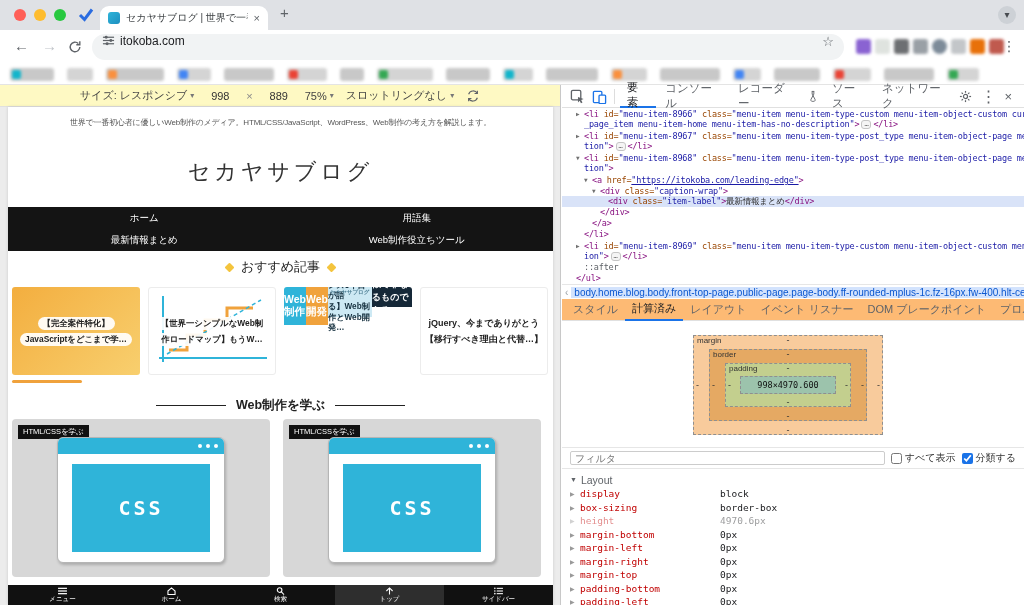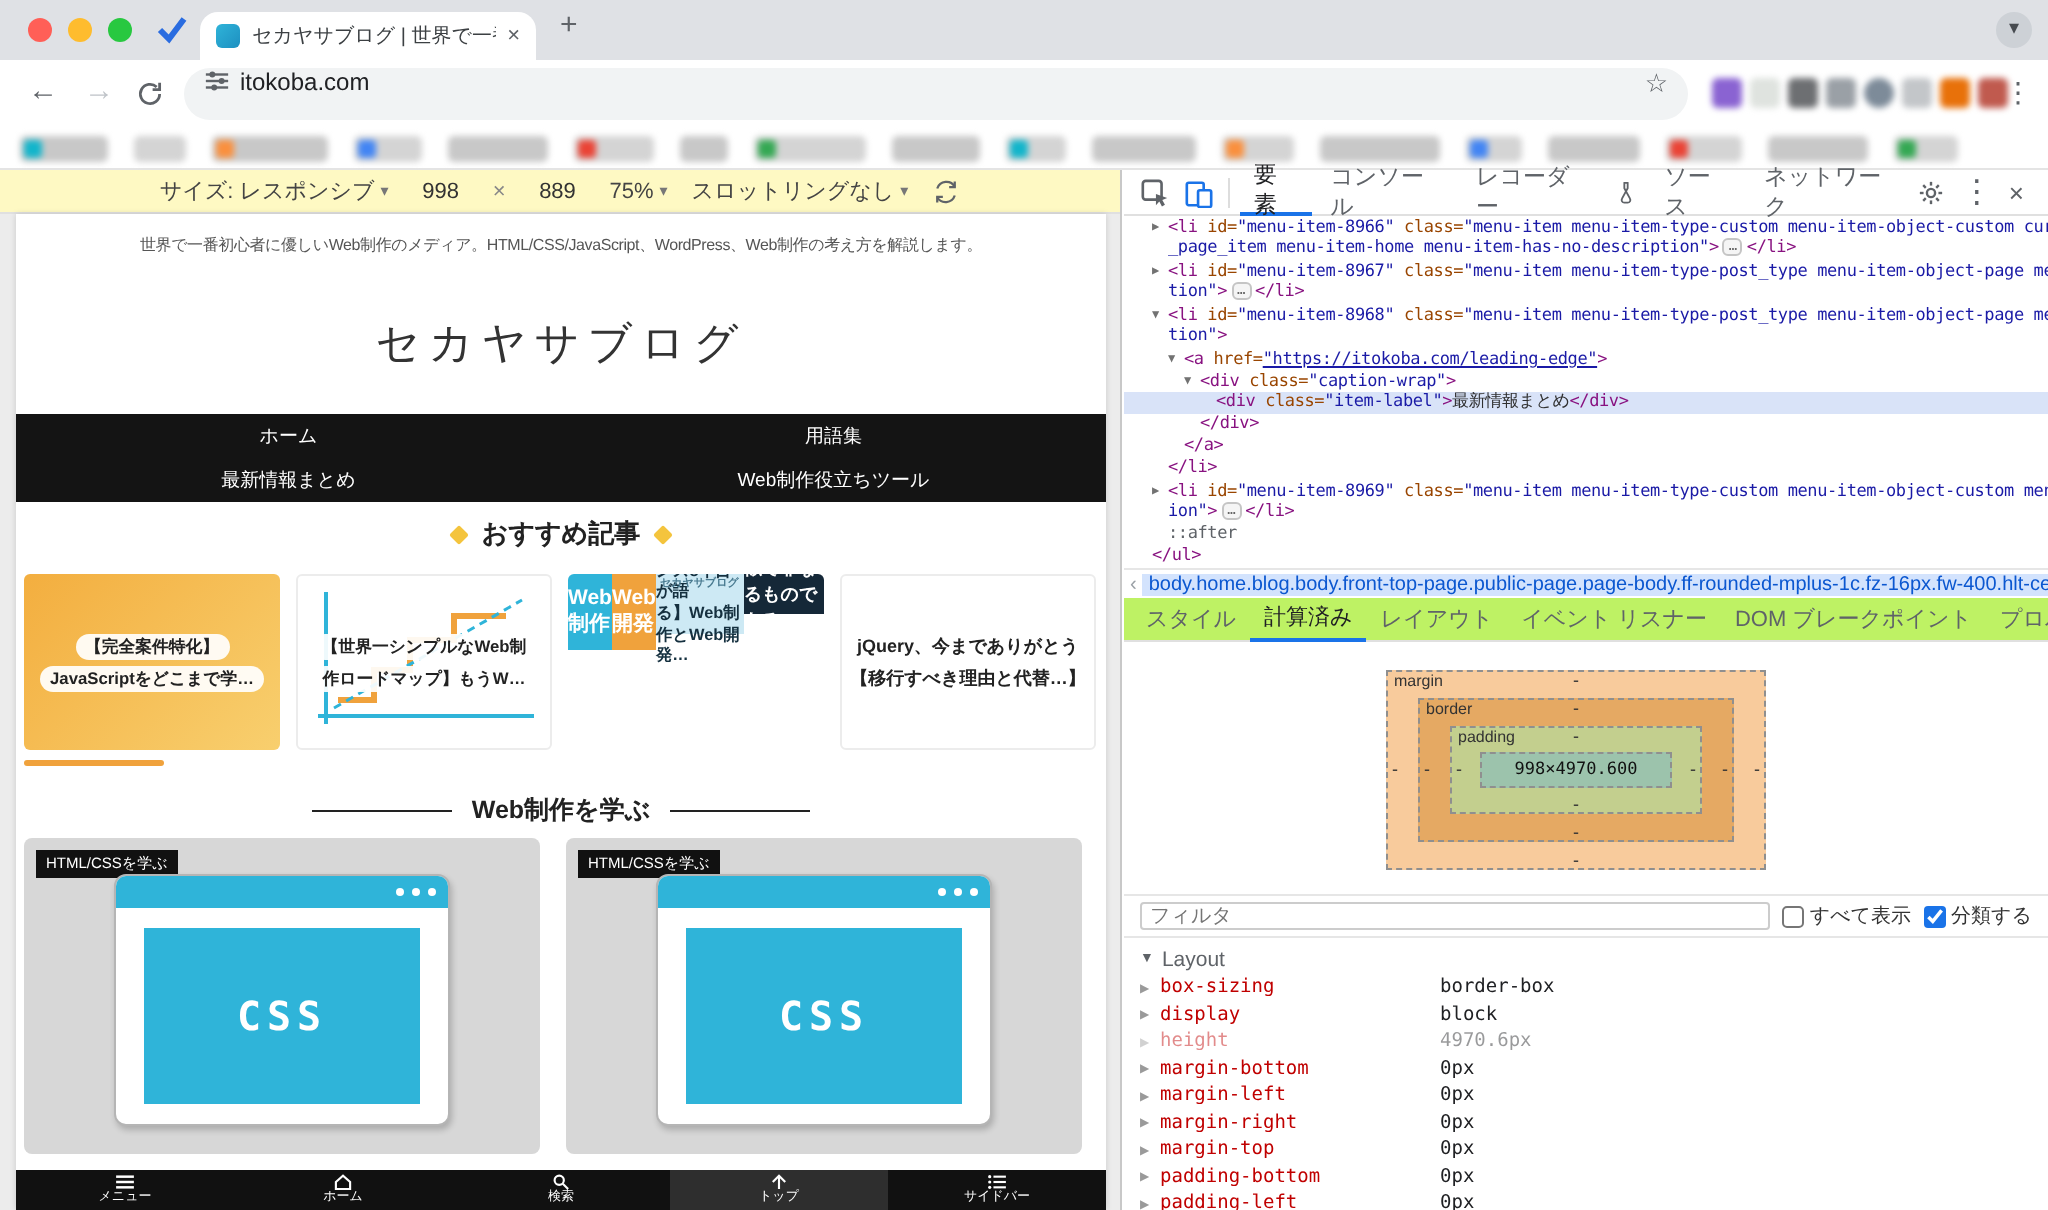--- a/index.html
+++ b/index.html
@@ -48,21 +48,21 @@
 .times{color:#888}
 
 
 .viewport{position:absolute;left:0;right:0;top:22px;bottom:0;background:#ececec}
 .page{position:absolute;left:8px;width:545px;top:0;bottom:0;background:#fff;overflow:hidden;box-shadow:0 0 3px rgba(0,0,0,.15)}
 .tagline{position:absolute;top:10px;left:0;right:0;text-align:center;font-size:8px;letter-spacing:-.2px;color:#555;white-space:nowrap}
 .site-title{position:absolute;top:50px;left:0;right:0;text-align:center;font-size:22px;letter-spacing:4px;color:#333}
 .main-nav{position:absolute;top:100px;left:0;right:0;height:44px;background:#141414;display:grid;grid-template-columns:1fr 1fr;grid-template-rows:1fr 1fr}
 .main-nav div{display:flex;align-items:center;justify-content:center;font-size:9.5px;color:#fff}
 .reco-heading{position:absolute;top:151px;left:0;right:0;display:flex;align-items:center;justify-content:center;gap:8px}
-.reco-heading .txt{font-size:13px;font-weight:bold;color:#222}
+.reco-heading .txt{font-size:13px;font-weight:normal;color:#222}
 .sparkle{width:7px;height:7px;background:#f4c43d;transform:rotate(45deg);border-radius:1px}
 .cards{position:absolute;top:180px;left:0;right:0;height:88px}
 .card{position:absolute;top:0;width:128px;height:88px;border-radius:3px;overflow:hidden}
 .card .pill{background:rgba(255,255,255,.92);border-radius:8px;padding:1px 5px;font-size:8.4px;font-weight:bold;color:#222;white-space:nowrap}
 .card1{left:4px;background:linear-gradient(135deg,#f3ae3f,#f8cf6e);display:flex;flex-direction:column;align-items:center;justify-content:center;gap:3px}
 .card2{left:140px;background:#fff;border:1px solid #ececec}
 .card2 .ov{position:absolute;inset:0;display:flex;flex-direction:column;align-items:center;justify-content:center;gap:3px}
 .card3{left:276px;background:#fff;display:flex;flex-direction:row}
 .c3-top{height:38px;display:flex}
 .c3-top div{flex:1;display:flex;align-items:center;justify-content:center;font-size:10.5px;font-weight:bold;color:#fff}
@@ -101,21 +101,21 @@
 .code-line{height:11px;line-height:11px;white-space:nowrap;overflow:hidden}
 .code-line.sel{background:#d9e3f8}
 .arw{display:inline-block;width:8px;color:#727272;font-size:6px;vertical-align:1px}
 .tk-t{color:#881280}.tk-n{color:#994500}.tk-v{color:#1a1aa6}.tk-x{color:#303030}
 .tk-l{color:#1a1aa6;text-decoration:underline}
 .tk-p{color:#5f6368}
 .tk-e{display:inline-block;border:1px solid #c5c5c5;border-radius:3px;background:#f5f5f5;color:#666;font-size:7px;line-height:7px;padding:0 2px;margin:0 2px;vertical-align:1px}
 .dt-crumbs{position:absolute;top:199px;left:0;right:0;height:15px;border-top:1px solid #e6e6e6;display:flex;align-items:center;font-size:10px;overflow:hidden;background:#fff}
 .crumb-left{color:#9aa0a6;padding:0 3px;font-size:10px}
 .crumb{background:#d3e3fd;color:#0b57d0;padding:0 3px;white-space:nowrap}
-.dt-styletabs{position:absolute;top:214px;left:0;right:0;height:22px;border-bottom:1px solid #e0e0e0;display:flex;align-items:center;padding:0 4px;background:#bef264}
+.dt-styletabs{position:absolute;top:214px;left:0;right:0;height:22px;border-bottom:1px solid #e0e0e0;display:flex;align-items:center;padding:0 4px;background:#fdba74}
 .st-tab{padding:0 7px;font-size:11px;color:#5f6368;height:22px;display:flex;align-items:center;white-space:nowrap}
 .st-tab.active{color:#202124;border-bottom:2px solid #1a73e8}
 .dt-computed{position:absolute;top:236px;left:0;right:0;bottom:0;background:#fff;overflow:hidden}
 
 .boxmodel{margin:14px auto 12px;width:200px}
 .ring{position:relative;border:1px dashed #8f8f8f}
 .ring .rl{position:absolute;top:0;left:3px;font-size:8px;color:#333}
 .ring::before{content:"-";position:absolute;top:-1px;left:50%;transform:translateX(-50%);font-size:9px;color:#333}
 .ring::after{content:"-";position:absolute;bottom:-1px;left:50%;transform:translateX(-50%);font-size:9px;color:#333}
 .dash-l,.dash-r{position:absolute;top:50%;transform:translateY(-55%);font-size:9px;color:#333}
@@ -505,27 +505,27 @@
         </div>
 
         <div class="dt-layout">
           <div class="lay-head">
             <span class="car">▼</span>
             <span>Layout</span>
           </div>
           <div id="computed-props">
               <div class="prop-row">
                 <span class="prop-arw">▶</span>
+                <span class="prop-name">display</span>
+                <span class="prop-val">block</span>
+              </div>
+              <div class="prop-row">
+                <span class="prop-arw">▶</span>
                 <span class="prop-name">box-sizing</span>
                 <span class="prop-val">border-box</span>
-              </div>
-              <div class="prop-row">
-                <span class="prop-arw">▶</span>
-                <span class="prop-name">display</span>
-                <span class="prop-val">block</span>
               </div>
               <div class="prop-row dim">
                 <span class="prop-arw">▶</span>
                 <span class="prop-name">height</span>
                 <span class="prop-val">4970.6px</span>
               </div>
               <div class="prop-row">
                 <span class="prop-arw">▶</span>
                 <span class="prop-name">margin-bottom</span>
                 <span class="prop-val">0px</span>

